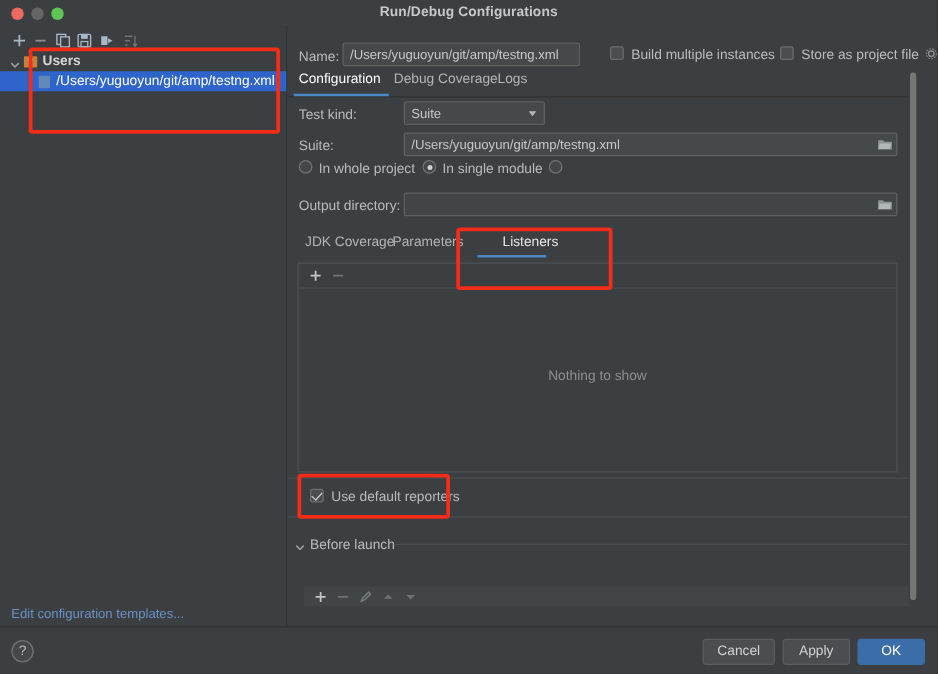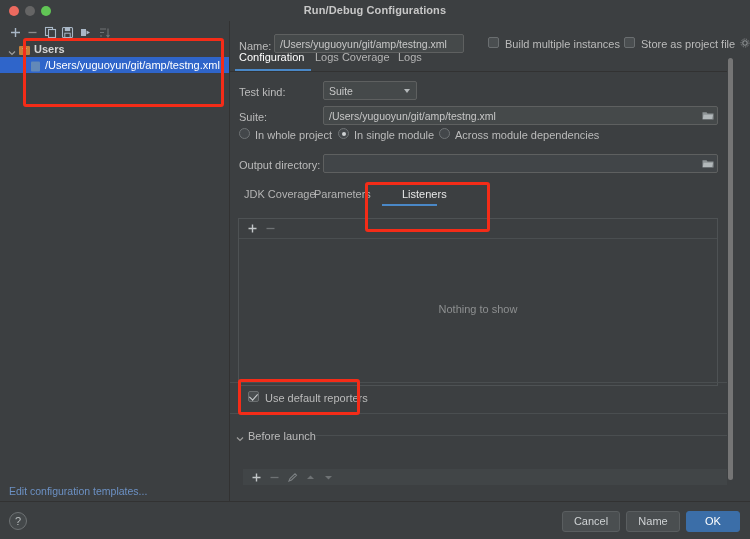--- a/index.html
+++ b/index.html
@@ -178,21 +178,21 @@
   .cb-label {
     position: absolute;
     font-size: 11px;
     color: #bbbbbb;
     white-space: nowrap;
   }
 
   
   .tabs {
     position: absolute;
-    left: 0; top: 28px;
+    left: 0; top: 34px;
     width: 497px; height: 22px;
     border-bottom: 1px solid #323232;
   }
   .tab {
     position: absolute;
     top: 2px;
     font-size: 11px;
     color: #b4b4b4;
     white-space: nowrap;
   }
@@ -219,21 +219,20 @@
   .subtab.active { color: #e8e8e8; }
 
   
   .listbox {
     position: absolute;
     left: 8px; top: 189px;
     width: 480px; height: 168px;
     border: 1px solid #4e5254;
     background: #3c3f41;
     box-sizing: border-box;
-    margin-top: 8px;
   }
   .list-toolbar {
     position: absolute;
     left: 0; top: 0;
     width: 100%; height: 19px;
     border-bottom: 1px solid #4a4e50;
   }
   .lt-ico {
     position: absolute;
     top: 4px;
@@ -451,27 +450,27 @@
     <div class="cb-label" style="left:411px; top:17px">Store as project file</div>
     <div style="position:absolute; left:510px; top:17px; width:10px; height:10px">
       <svg viewBox="0 0 10 10" width="10" height="10">
           <circle cx="5" cy="5" r="2.2" fill="none" stroke="#8b8f91" stroke-width="1.1"></circle>
           <circle cx="5" cy="5" r="4" fill="none" stroke="#8b8f91" stroke-width=".9" stroke-dasharray="1.3 1.1"></circle>
         </svg>
     </div>
 
     <div class="tabs">
       <div class="tab active" style="left:9px">Configuration</div>
-      <div class="tab" style="left:85px">Logs Coverage</div>
+      <div class="tab" style="left:85px">Debug Coverage</div>
       <div class="tab" style="left:168px">Logs</div>
       <div class="tab-underline" style="left:5px; top:20px; width:76px"></div>
     </div>
 
     <div class="row-label" style="left:9px; top:65px">Test kind:</div>
-    <div class="field" style="left:93px; top:60px; width:94px">
+    <div class="field" style="left:93px; top:60px; width:113px">
       <span class="val">Suite</span>
       <span style="position:absolute; right:6px; top:7px; width:0; height:0; border-left:3.5px solid transparent; border-right:3.5px solid transparent; border-top:4px solid #b4b8ba"></span>
     </div>
 
     <div class="row-label" style="left:9px; top:90px">Suite:</div>
     <div class="field" style="left:93px; top:85px; width:395px">
       <span class="val">/Users/yuguoyun/git/amp/testng.xml</span>
       <span class="browse-ico">
         <svg viewBox="0 0 12 11" width="12" height="11">
             <path d="M.5 2.2h4l1 1.2h6v6.1H.5z" fill="#8e9496"></path>
@@ -480,21 +479,20 @@
       </span>
     </div>
 
     <div class="rad" style="left:9px; top:107px"></div>
     <div class="cb-label" style="left:25px; top:108px">In whole project</div>
 
     <div class="rad on" style="left:108px; top:107px"></div>
     <div class="cb-label" style="left:124px; top:108px">In single module</div>
 
     <div class="rad" style="left:209px; top:107px"></div>
-    <div class="cb-label" style="left:225px; top:108px">Across module dependencies</div>
 
     <div class="row-label" style="left:9px; top:138px">Output directory:</div>
     <div class="field empty" style="left:93px; top:133px; width:395px">
       <span class="val"></span>
       <span class="browse-ico">
         <svg viewBox="0 0 12 11" width="12" height="11">
             <path d="M.5 2.2h4l1 1.2h6v6.1H.5z" fill="#8e9496"></path>
             <path d="M1.6 4.8h9.4l-1.2 4.3H.8z" fill="#b2b8ba"></path>
           </svg>
       </span>
@@ -568,21 +566,21 @@
 
   </div>
 
   <div class="vscroll">
     <div class="vscroll-thumb"></div>
   </div>
 
   <div class="footer">
     <div class="help-btn">?</div>
     <div class="btn" style="left:562px; width:58px">Cancel</div>
-    <div class="btn" style="left:626px; width:54px">Name</div>
+    <div class="btn" style="left:626px; width:54px">Apply</div>
     <div class="btn primary" style="left:686px; width:54px">OK</div>
   </div>
 
   <div class="anno" style="left:23px; top:38px; width:201px; height:69px"></div>
   <div class="anno" style="left:365px; top:182px; width:125px; height:50px"></div>
   <div class="anno" style="left:238px; top:379px; width:122px; height:36px"></div>
 
 </div>
 
 </body></html>

